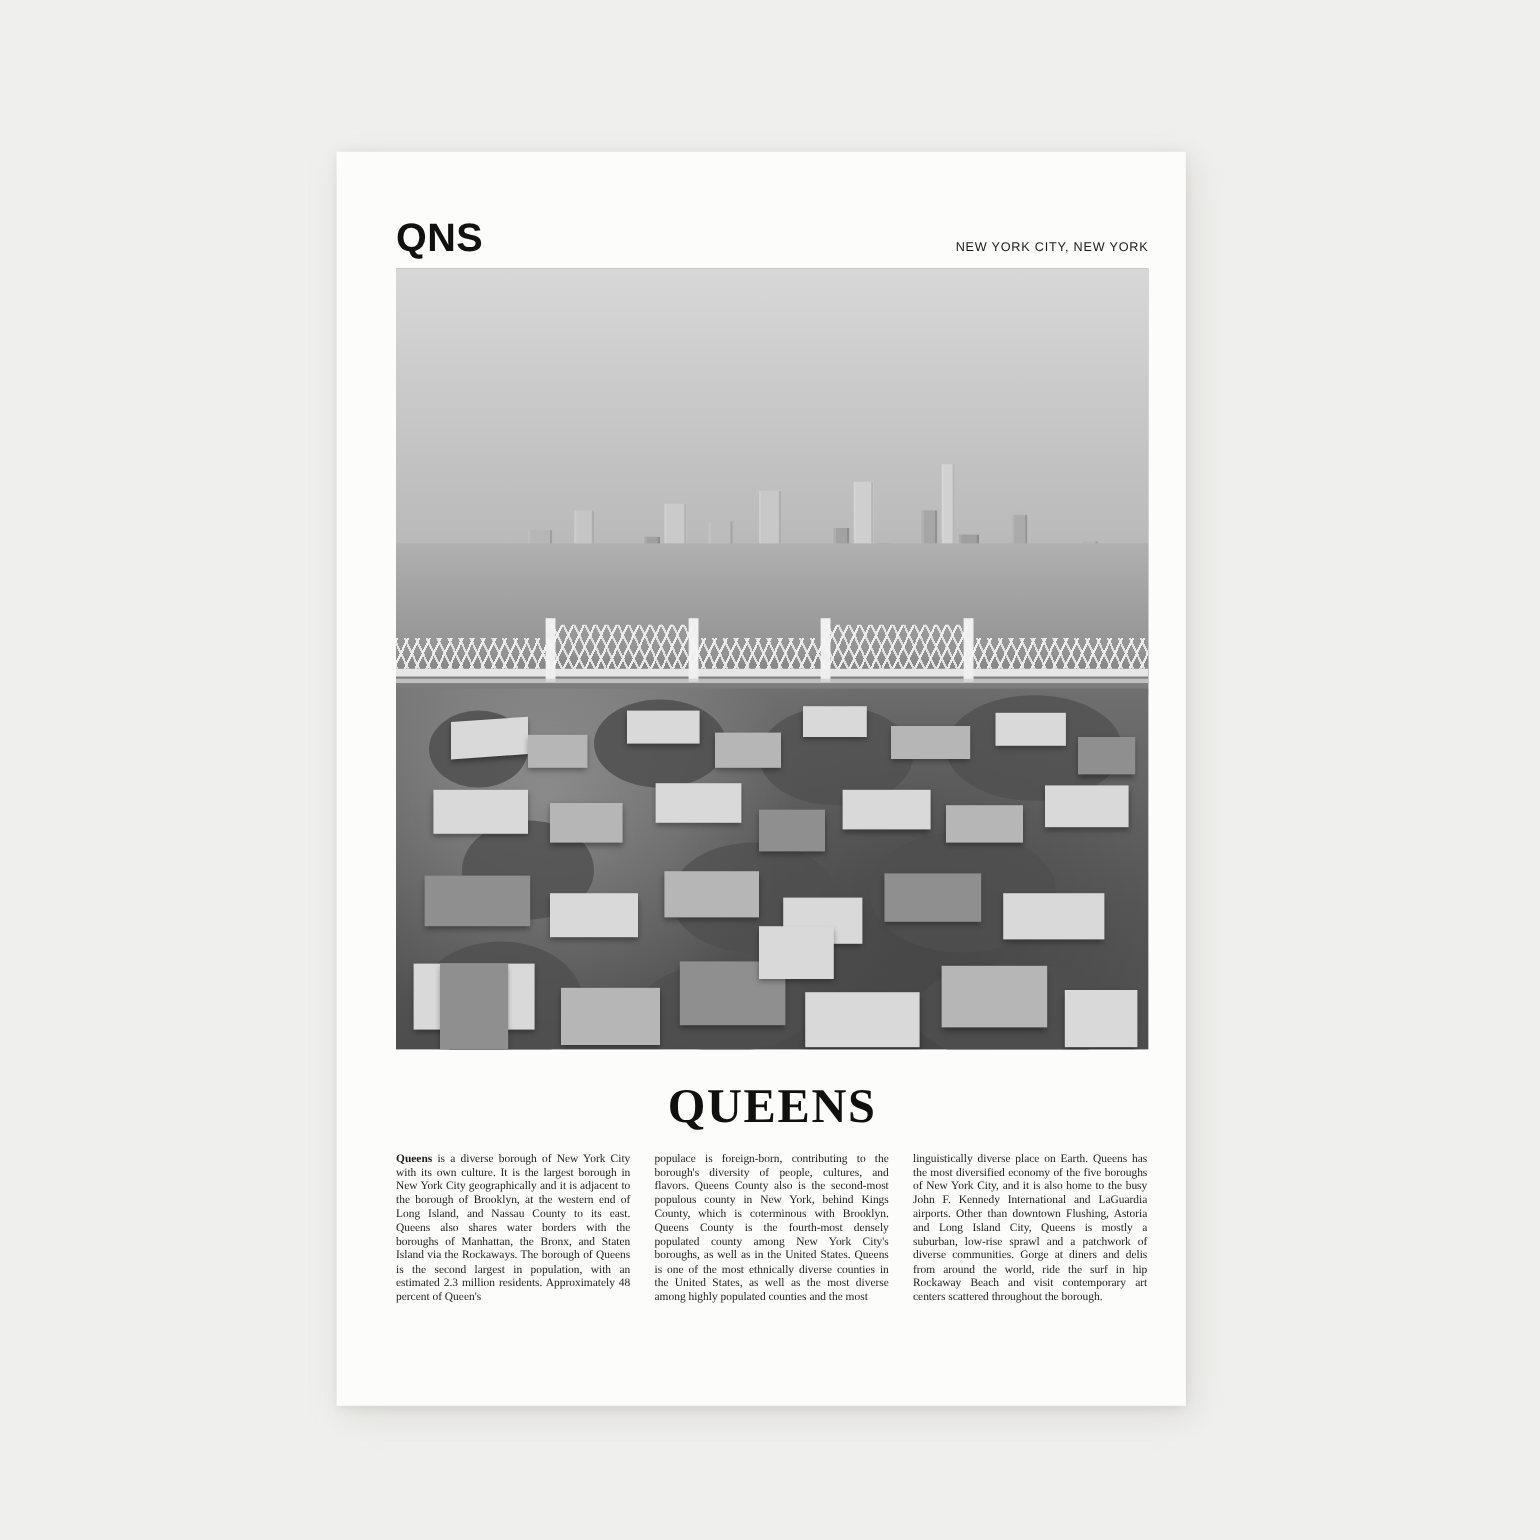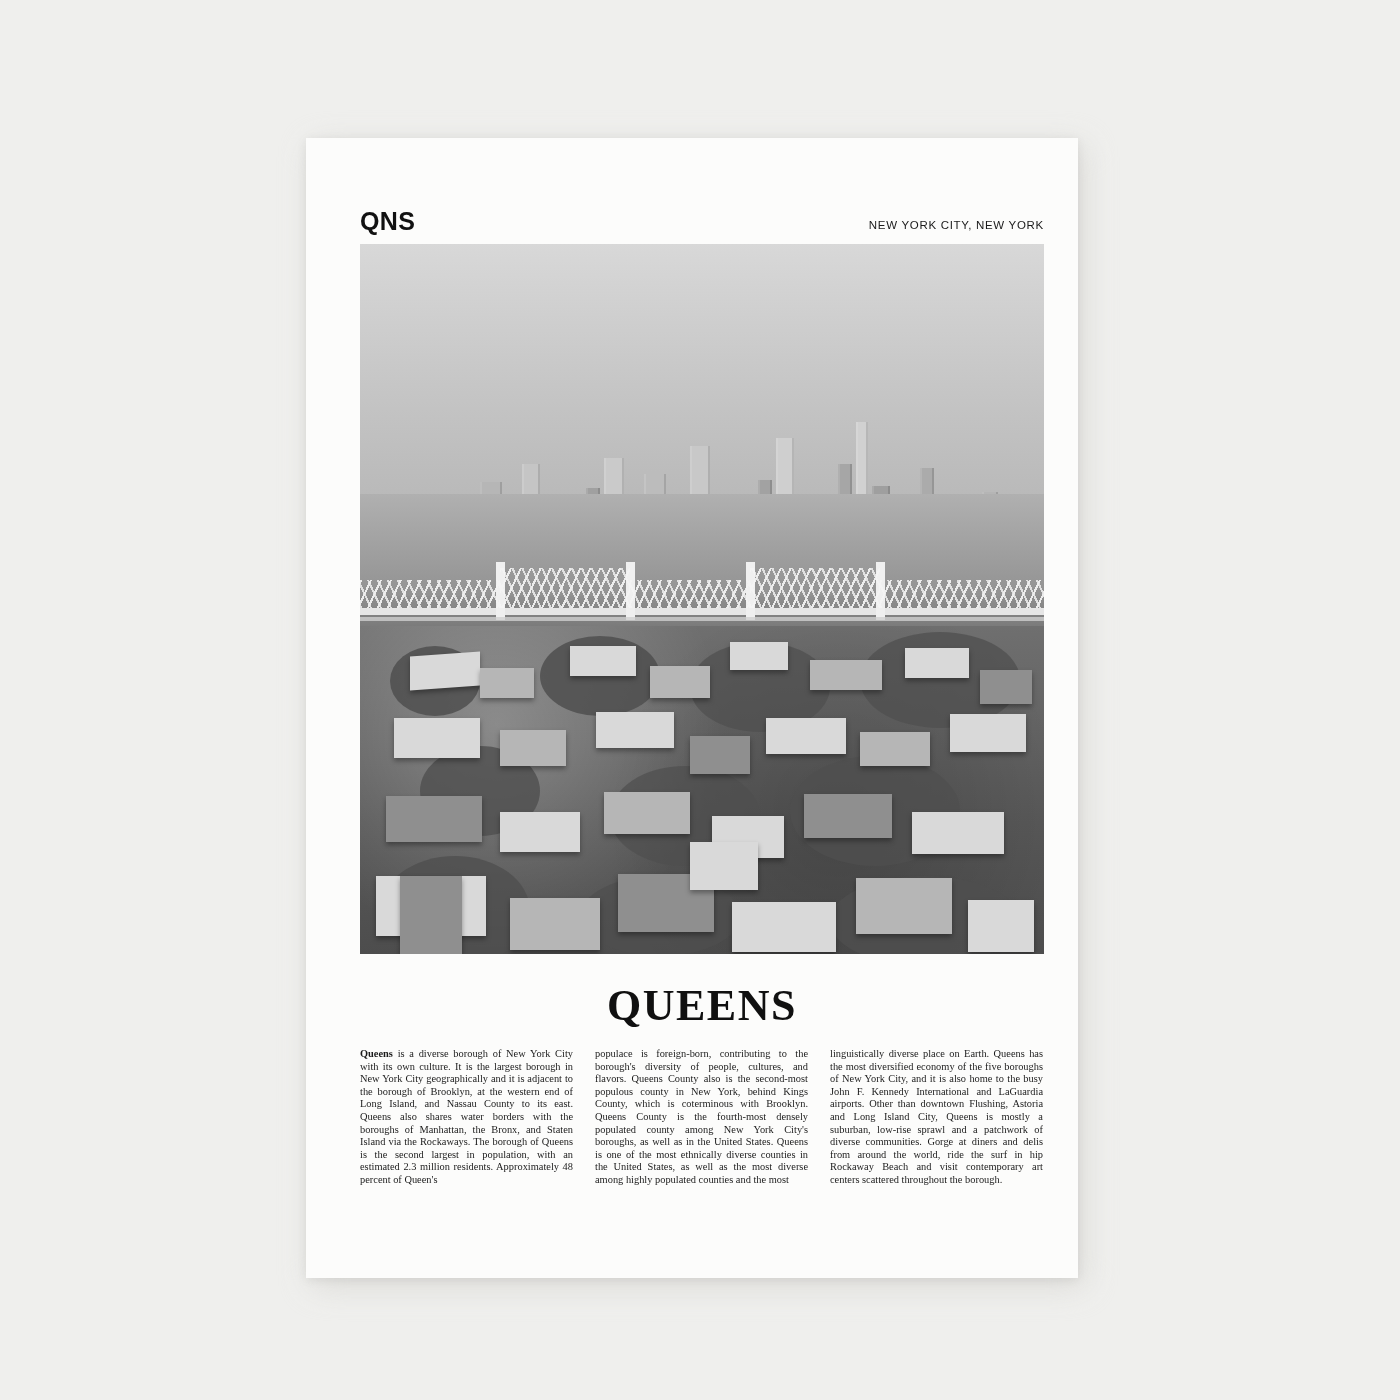--- a/index.html
+++ b/index.html
@@ -54,21 +54,21 @@
   .header {
     display: flex;
     align-items: flex-end;
     justify-content: space-between;
     height: 34px;
     margin-bottom: 10px;
   }
   .code {
     font-family: "Liberation Sans", sans-serif;
     font-weight: bold;
-    font-size: 25px;
+    font-size: 36px;
     letter-spacing: 0.4px;
     color: #111;
     line-height: 1;
   }
   .location {
     font-family: "Liberation Sans", sans-serif;
     font-size: 11.5px;
     letter-spacing: 0.7px;
     color: #1a1a1a;
     line-height: 1;

